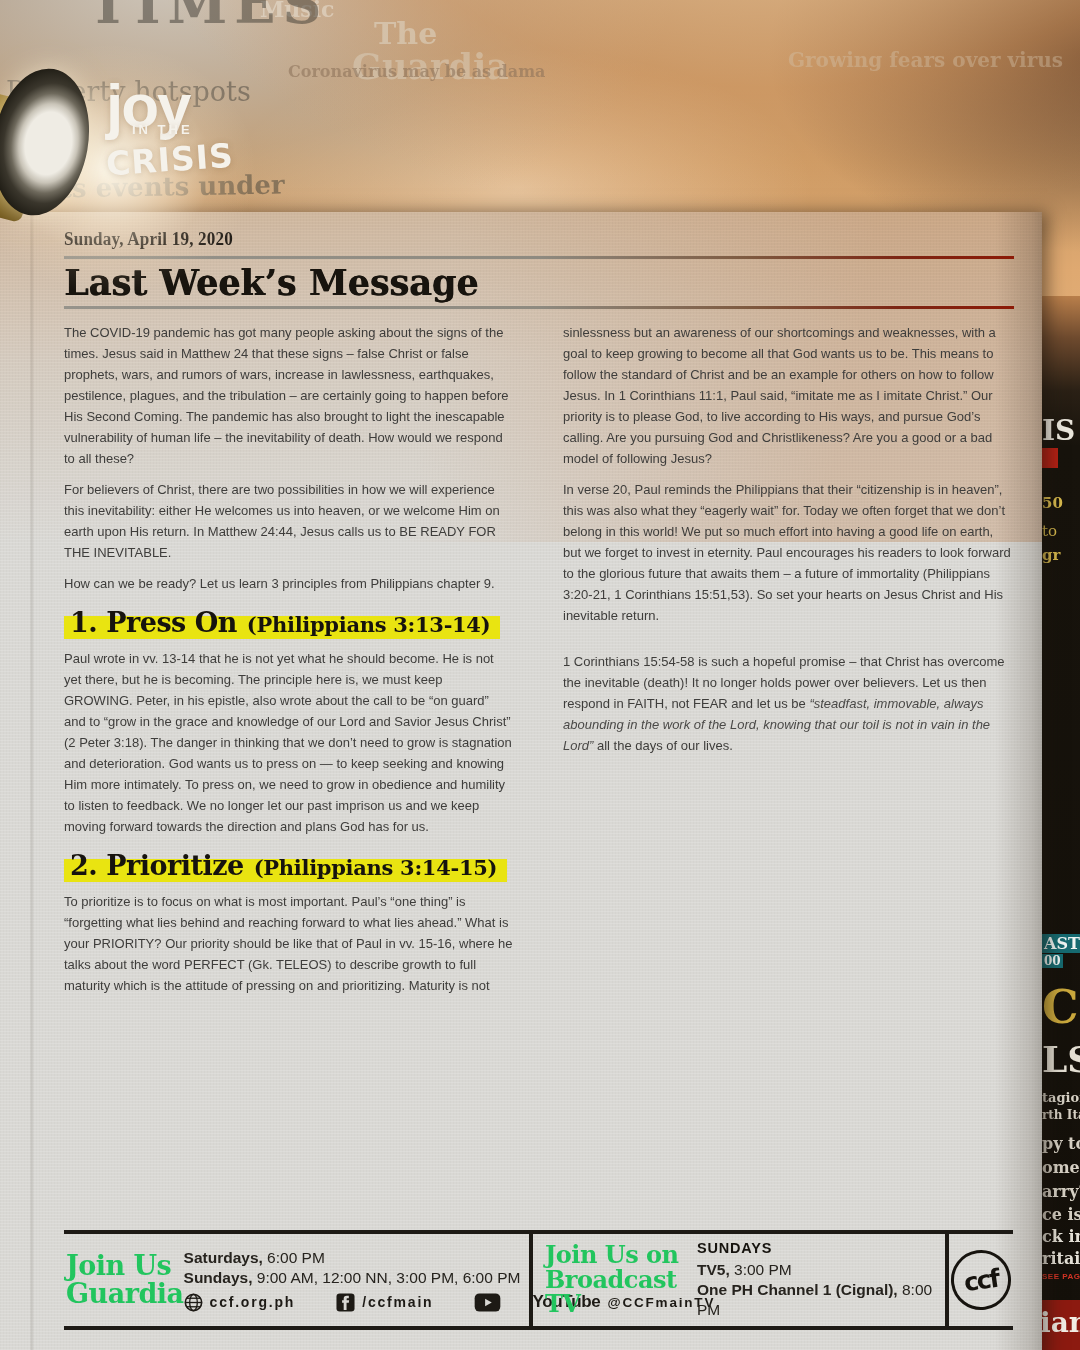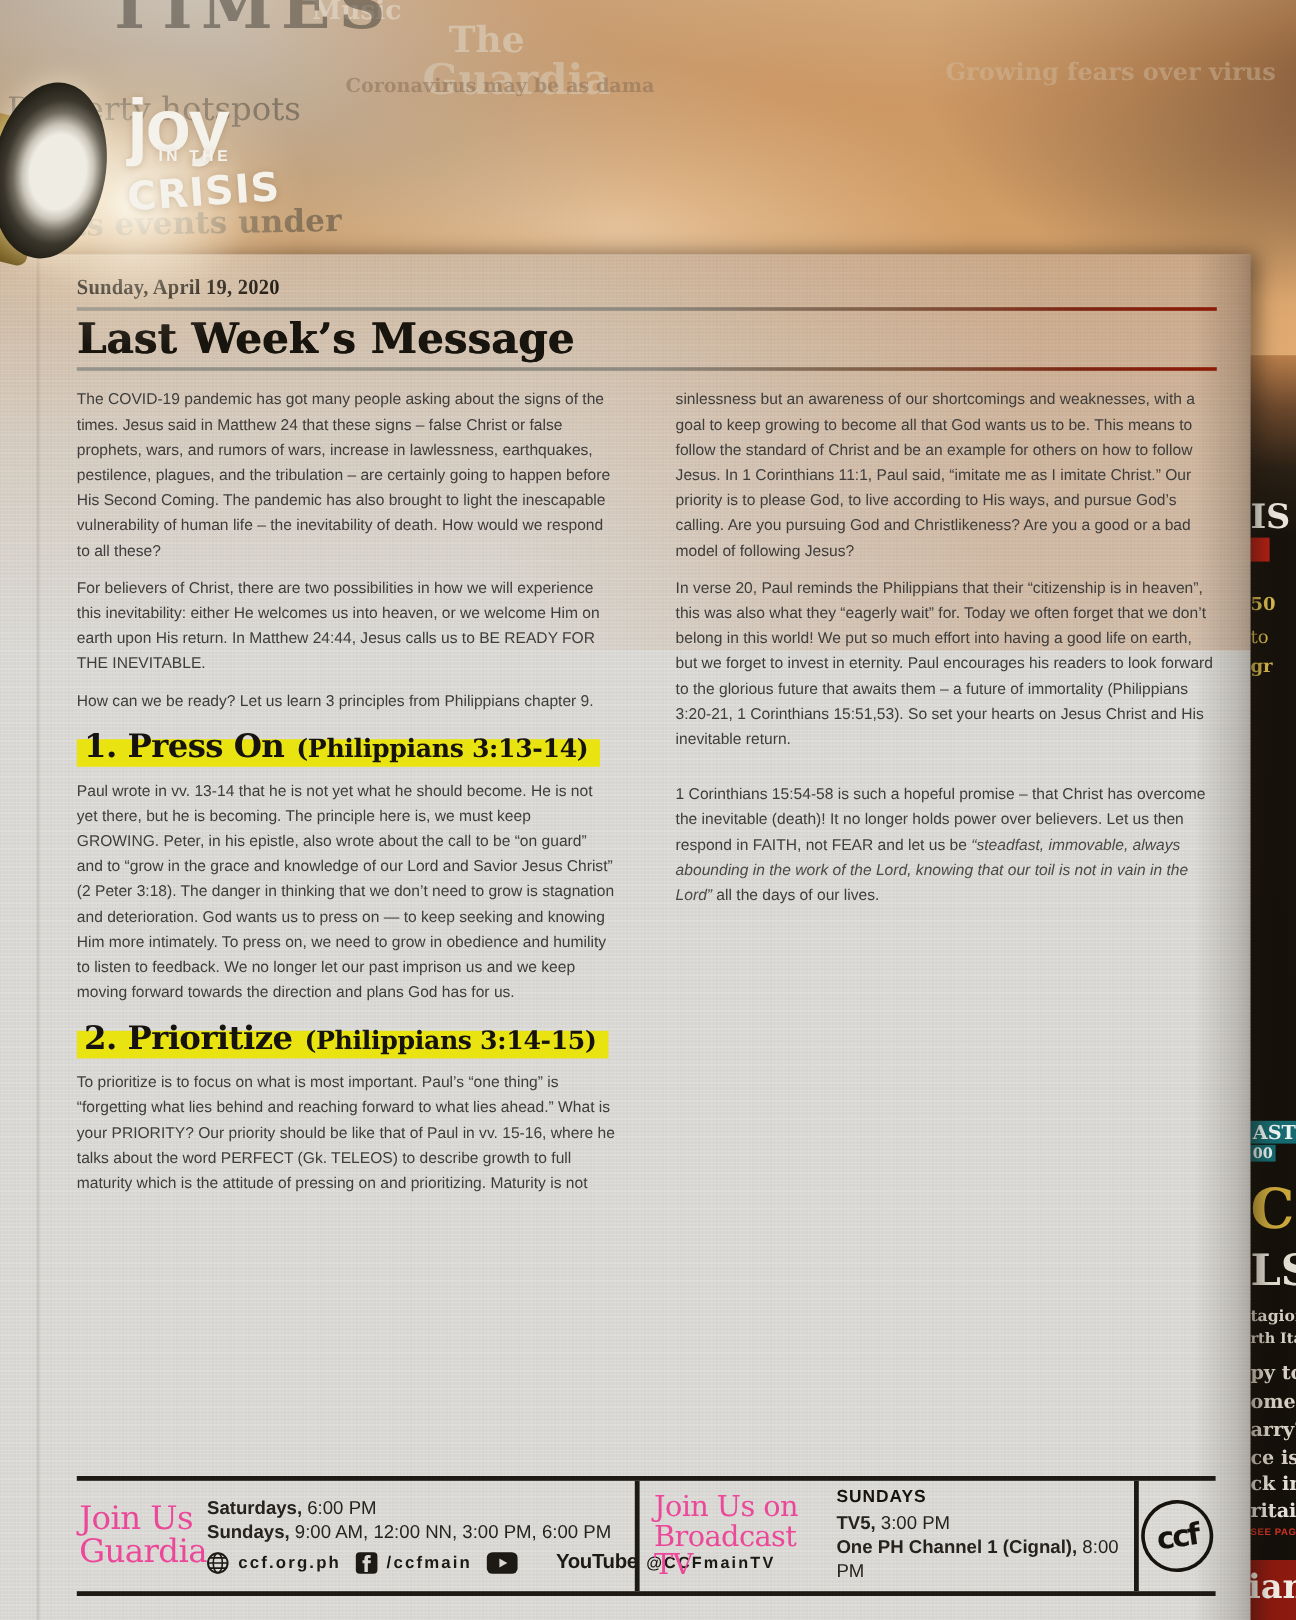--- a/index.html
+++ b/index.html
@@ -105,27 +105,27 @@
     color:#16130e;letter-spacing:-.5px;}
   .h-num{margin-right:9px;}
   .h-title{margin-right:10px;}
   .h-ref{font-family:"DejaVu Serif",serif;font-weight:700;font-size:21px;color:#16130e;letter-spacing:-.3px;}
 
   
   .footer{position:absolute;left:64px;top:1230px;width:949px;z-index:4;display:flex;align-items:stretch;
     border-top:4px solid #1d1a15;border-bottom:4px solid #1d1a15;}
   .f-sec{display:flex;align-items:center;}
   .f-online{width:463px;padding:6px 0 6px 2px;}
-  .f-title{font-family:"DejaVu Serif",serif;font-weight:400;font-size:27px;line-height:1.04;
-    color:#ec4899;letter-spacing:-.5px;}
+  .f-title{font-family:"DejaVu Serif",serif;font-weight:700;font-size:27px;line-height:1.04;
+    color:#22c55e;letter-spacing:-.5px;}
   .f-online .f-title{width:122px;}
   .f-info{flex:1;}
   .f-line{font-size:15.5px;color:#26231e;line-height:20px;}
   .f-line .bd{font-weight:700;}
-  .f-links{display:flex;align-items:center;gap:12px;margin-top:4px;}
+  .f-links{display:flex;align-items:center;gap:41px;margin-top:4px;}
   .f-link{display:flex;align-items:center;gap:7px;font-weight:700;font-size:14px;
     letter-spacing:1.8px;color:#1d1a15;white-space:nowrap;}
   .f-link svg{display:block;}
   .yt-word{font-size:17px;letter-spacing:-.3px;margin-left:24px;}
   .yt-handle{font-size:13.5px;letter-spacing:1.8px;}
   .f-div{width:4px;background:#1d1a15;}
   .f-broadcast{flex:1;padding:6px 0 6px 12px;}
   .f-broadcast .f-title{width:152px;font-size:24px;}
   .f-sundays{font-weight:700;font-size:14.5px;letter-spacing:.8px;color:#16130e;margin-bottom:4px;}
   .f-ccf{width:64px;display:flex;align-items:center;justify-content:center;}

